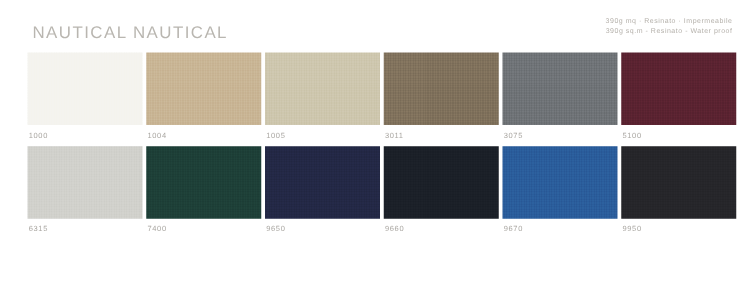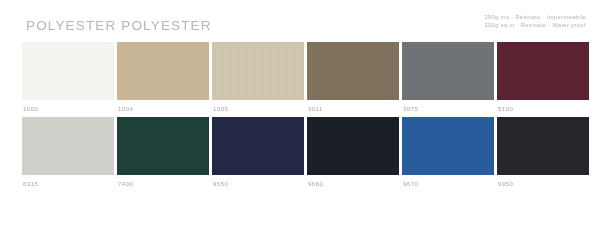--- a/index.html
+++ b/index.html
@@ -121,21 +121,21 @@
     color: #a9a6a1;
     white-space: nowrap;
   }
 </style>
 </head>
 <body>
 
 <div class="page">
 
   <div class="header">
-    <div class="collection-title">POLYESTER  POLYESTER</div>
+    <div class="collection-title">NAUTICAL  NAUTICAL</div>
 
     <div class="spec-block">
       <div class="spec-line">390g mq · Resinato · Impermeabile</div>
       <div class="spec-line">390g sq.m - Resinato - Water proof</div>
     </div>
   </div>
 
   <div class="grid">
 
     <div class="row row-0">

